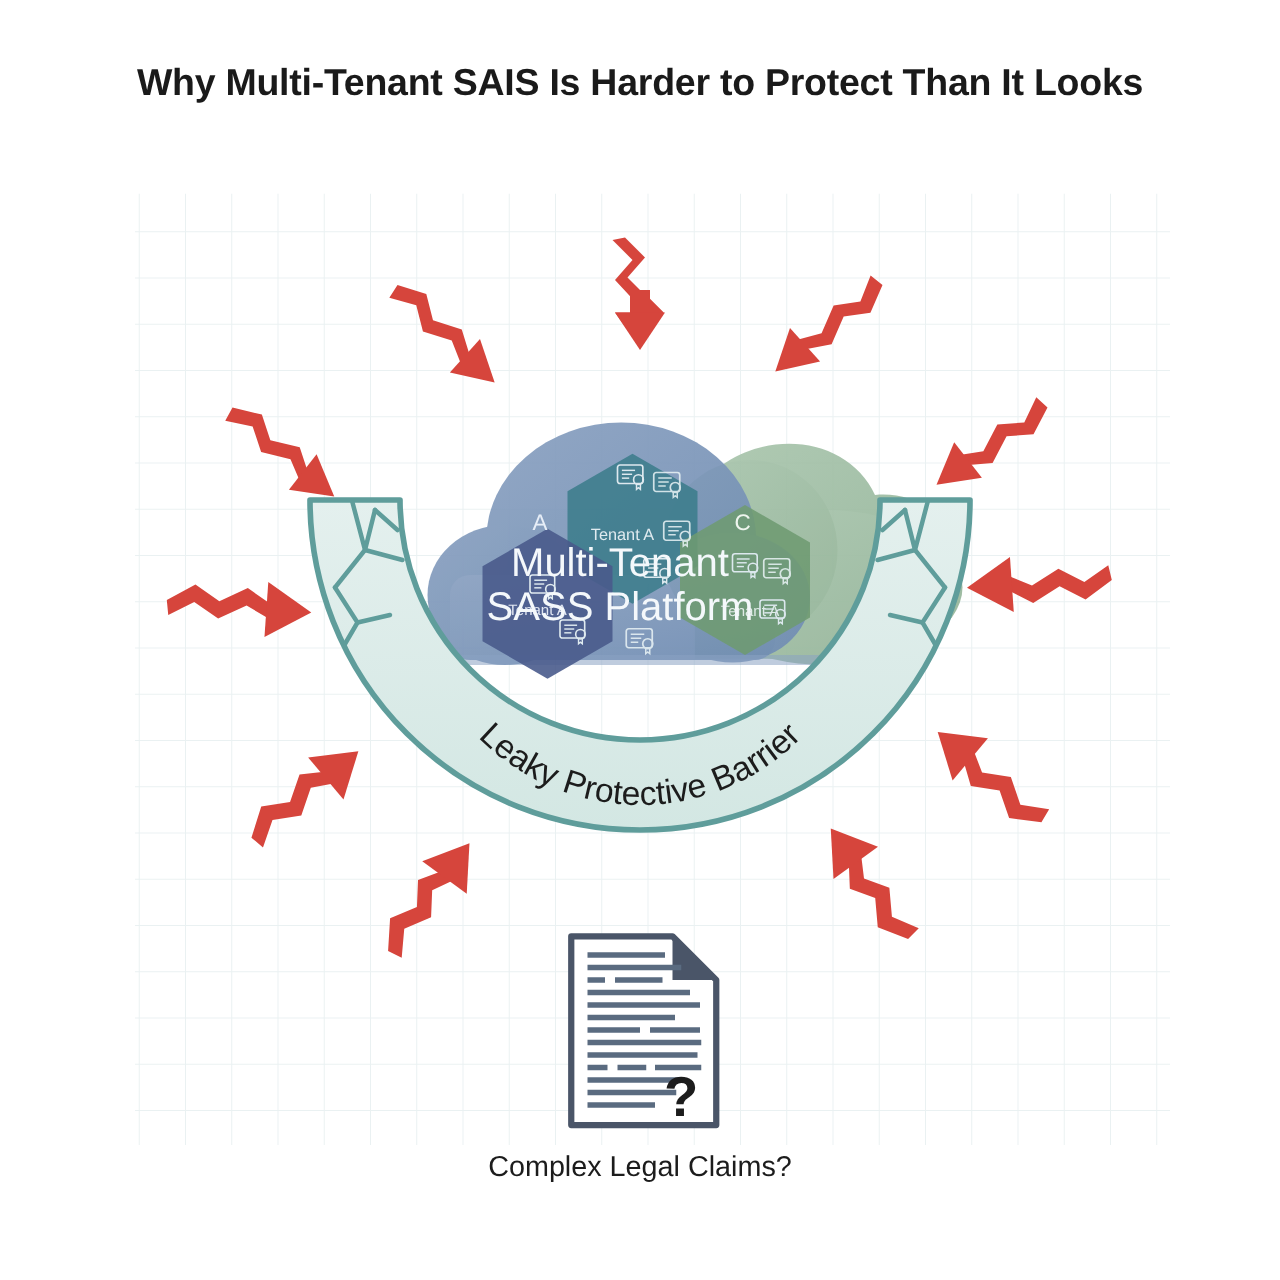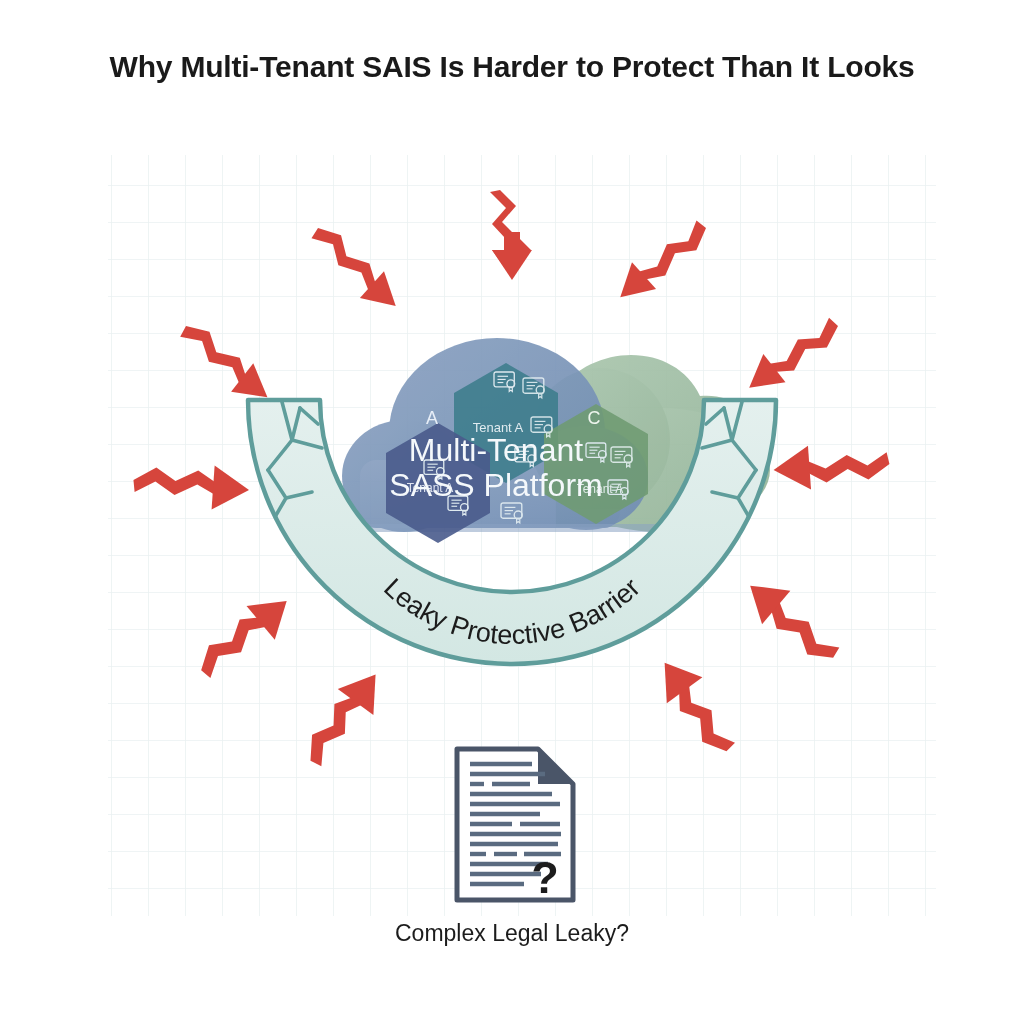--- a/index.html
+++ b/index.html
@@ -48,21 +48,21 @@
     left: 0;
   }
   .no-sel { user-select: none; }
 </style>
 </head>
 <body>
 
 <div id="canvas">
 
   <div id="figure-title" class="no-sel">Why Multi-Tenant SAIS Is Harder to Protect Than It Looks</div>
-  <div id="caption" class="no-sel">Complex Legal Leaky?</div>
+  <div id="caption" class="no-sel">Complex Legal Claims?</div>
 
   <svg class="scene" width="1024" height="1024" viewBox="0 0 1024 1024">
 
     <defs>
       <pattern id="gridpat" width="37" height="37" patternUnits="userSpaceOnUse">
         <path d="M 37 0 L 0 0 0 37" fill="none" stroke="#eaf1f2" stroke-width="1.6"></path>
       </pattern>
 
       <linearGradient id="cloudLeftGrad" x1="0" y1="0" x2="1" y2="1">
         <stop offset="0%" stop-color="#89a0c0"></stop>

